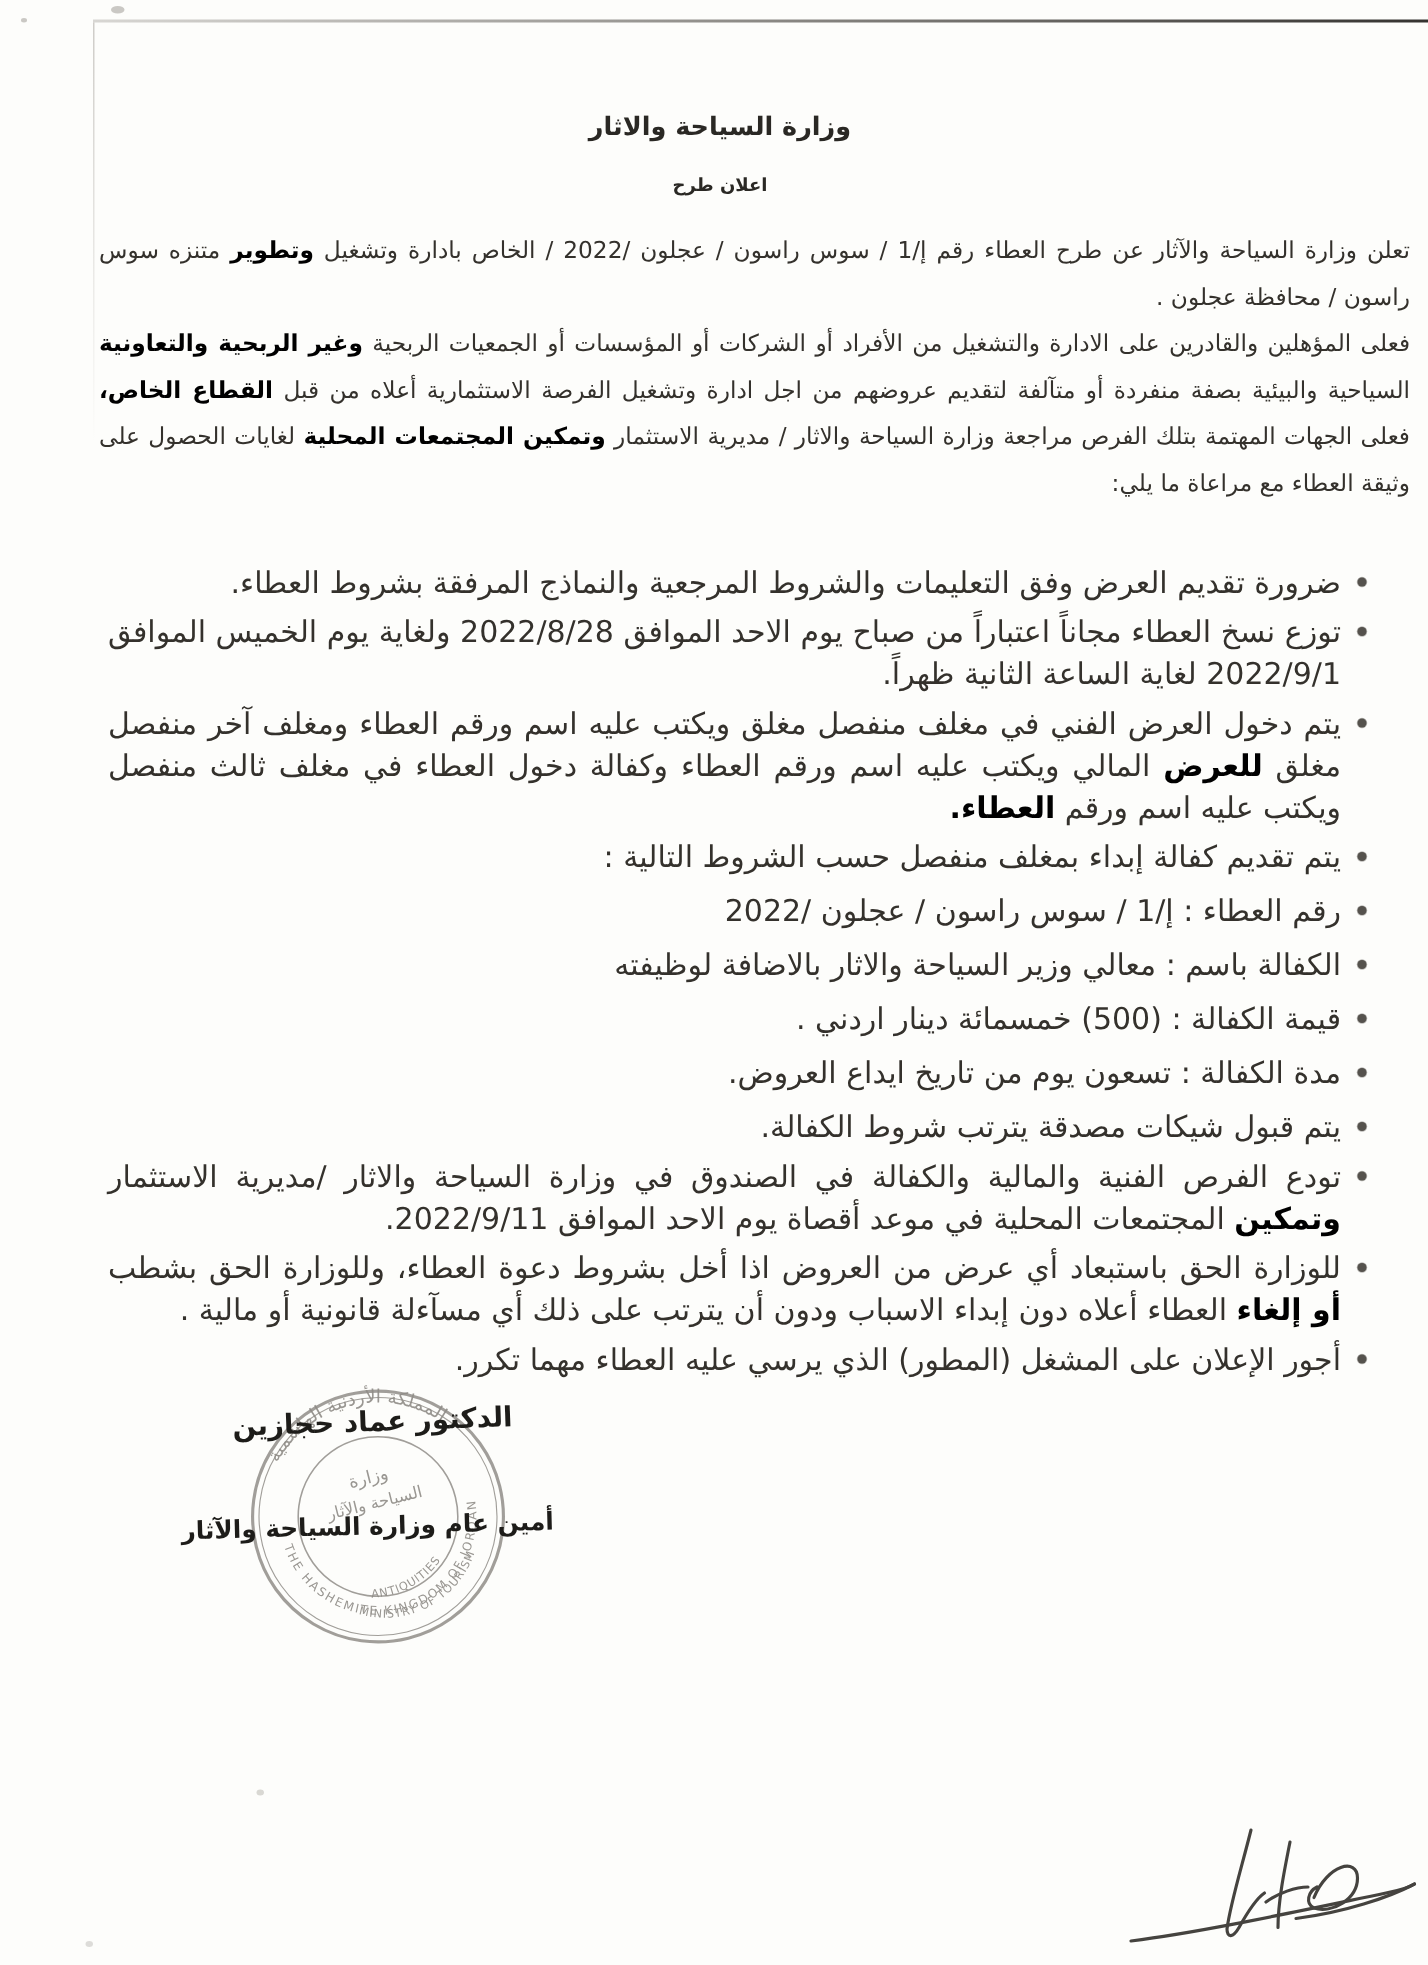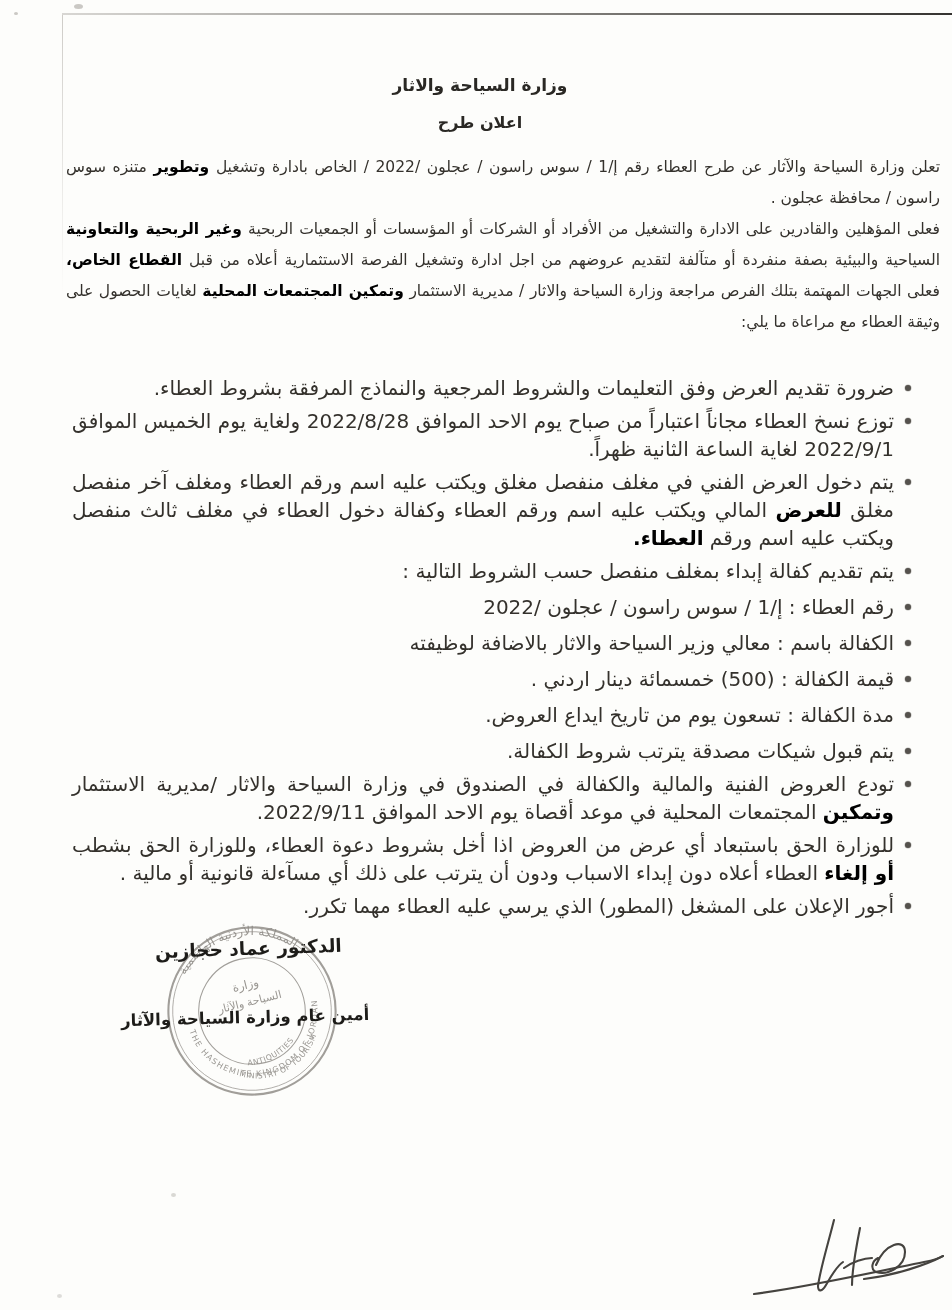--- a/index.html
+++ b/index.html
@@ -23,21 +23,21 @@
   .speck.s3 { left:171px; top:1193px; width:5px; height:4px; background:rgba(150,146,138,.35); }
   .speck.s4 { left:57px;  top:1294px; width:5px; height:4px; background:rgba(150,146,138,.30); }
 
   .content { position:absolute; top:44px; right:12px; left:66px; direction:rtl;margin-top:28px; }
 
   h1.ministry, h2.announce {
     margin:0; text-align:center; font-weight:bold; color:#2a2824;
     transform:translateX(-23px);
   }
   h1.ministry { font-size:17px;   line-height:26px; }
-  h2.announce { font-size:16px;   line-height:26px; margin-top:12px; }
+  h2.announce { font-size:12px;   line-height:26px; margin-top:12px; }
 
   .paras { margin-top:16px; }
   .para {
     margin:0; font-size:15.5px; line-height:31px;
     text-align:justify; color:#34312c;
   }
   .b { font-weight:bold; color:#000000; }
 
   ul.bullets {
     margin:36px 0 0; padding:0 46px 0 6px; list-style:none;
@@ -83,21 +83,21 @@
     <ul class="bullets">
         <li><span class="bullet-dot"></span><span>ضرورة تقديم العرض وفق التعليمات والشروط المرجعية والنماذج المرفقة بشروط العطاء.</span></li>
         <li><span class="bullet-dot"></span><span>توزع نسخ العطاء مجاناً اعتباراً من صباح يوم الاحد الموافق 2022/8/28 ولغاية يوم الخميس الموافق 2022/9/1 لغاية الساعة الثانية ظهراً.</span></li>
         <li><span class="bullet-dot"></span><span>يتم دخول العرض الفني في مغلف منفصل مغلق ويكتب عليه اسم ورقم العطاء ومغلف آخر منفصل مغلق </span><span class="b">للعرض</span><span> المالي ويكتب عليه اسم ورقم العطاء وكفالة دخول العطاء في مغلف ثالث منفصل ويكتب عليه اسم ورقم </span><span class="b">العطاء.</span></li>
         <li><span class="bullet-dot"></span><span>يتم تقديم كفالة إبداء بمغلف منفصل حسب الشروط التالية :</span></li>
         <li class="spaced"><span class="bullet-dot"></span><span>رقم العطاء : ⁦1/إ⁩ / سوس راسون / عجلون /2022</span></li>
         <li class="spaced"><span class="bullet-dot"></span><span>الكفالة باسم : معالي وزير السياحة والاثار بالاضافة لوظيفته</span></li>
         <li class="spaced"><span class="bullet-dot"></span><span>قيمة الكفالة : (500) خمسمائة دينار اردني .</span></li>
         <li class="spaced"><span class="bullet-dot"></span><span>مدة الكفالة : تسعون يوم من تاريخ ايداع العروض.</span></li>
         <li class="spaced"><span class="bullet-dot"></span><span>يتم قبول شيكات مصدقة يترتب شروط الكفالة.</span></li>
-        <li><span class="bullet-dot"></span><span>تودع العروض الفنية والمالية والكفالة في الصندوق في وزارة السياحة والاثار /مديرية الاستثمار </span><span class="b">وتمكين</span><span> المجتمعات المحلية في موعد أقصاة يوم الاحد الموافق 2022/9/11.</span></li>
+        <li><span class="bullet-dot"></span><span>تودع الفرص الفنية والمالية والكفالة في الصندوق في وزارة السياحة والاثار /مديرية الاستثمار </span><span class="b">وتمكين</span><span> المجتمعات المحلية في موعد أقصاة يوم الاحد الموافق 2022/9/11.</span></li>
         <li><span class="bullet-dot"></span><span>للوزارة الحق باستبعاد أي عرض من العروض اذا أخل بشروط دعوة العطاء، وللوزارة الحق بشطب </span><span class="b">أو إلغاء</span><span> العطاء أعلاه دون إبداء الاسباب ودون أن يترتب على ذلك أي مسآءلة قانونية أو مالية .</span></li>
         <li><span class="bullet-dot"></span><span>أجور الإعلان على المشغل (المطور) الذي يرسي عليه العطاء مهما تكرر.</span></li>
       </ul>
   </div>
 
   <div class="sig-block">
     <svg class="stamp" viewBox="0 0 200 200">
       <defs>
         <path id="arcTop" d="M 20 100 A 80 80 0 0 1 180 100"></path>
         <path id="arcBot" d="M 31 100 A 69 69 0 0 0 169 100"></path>

